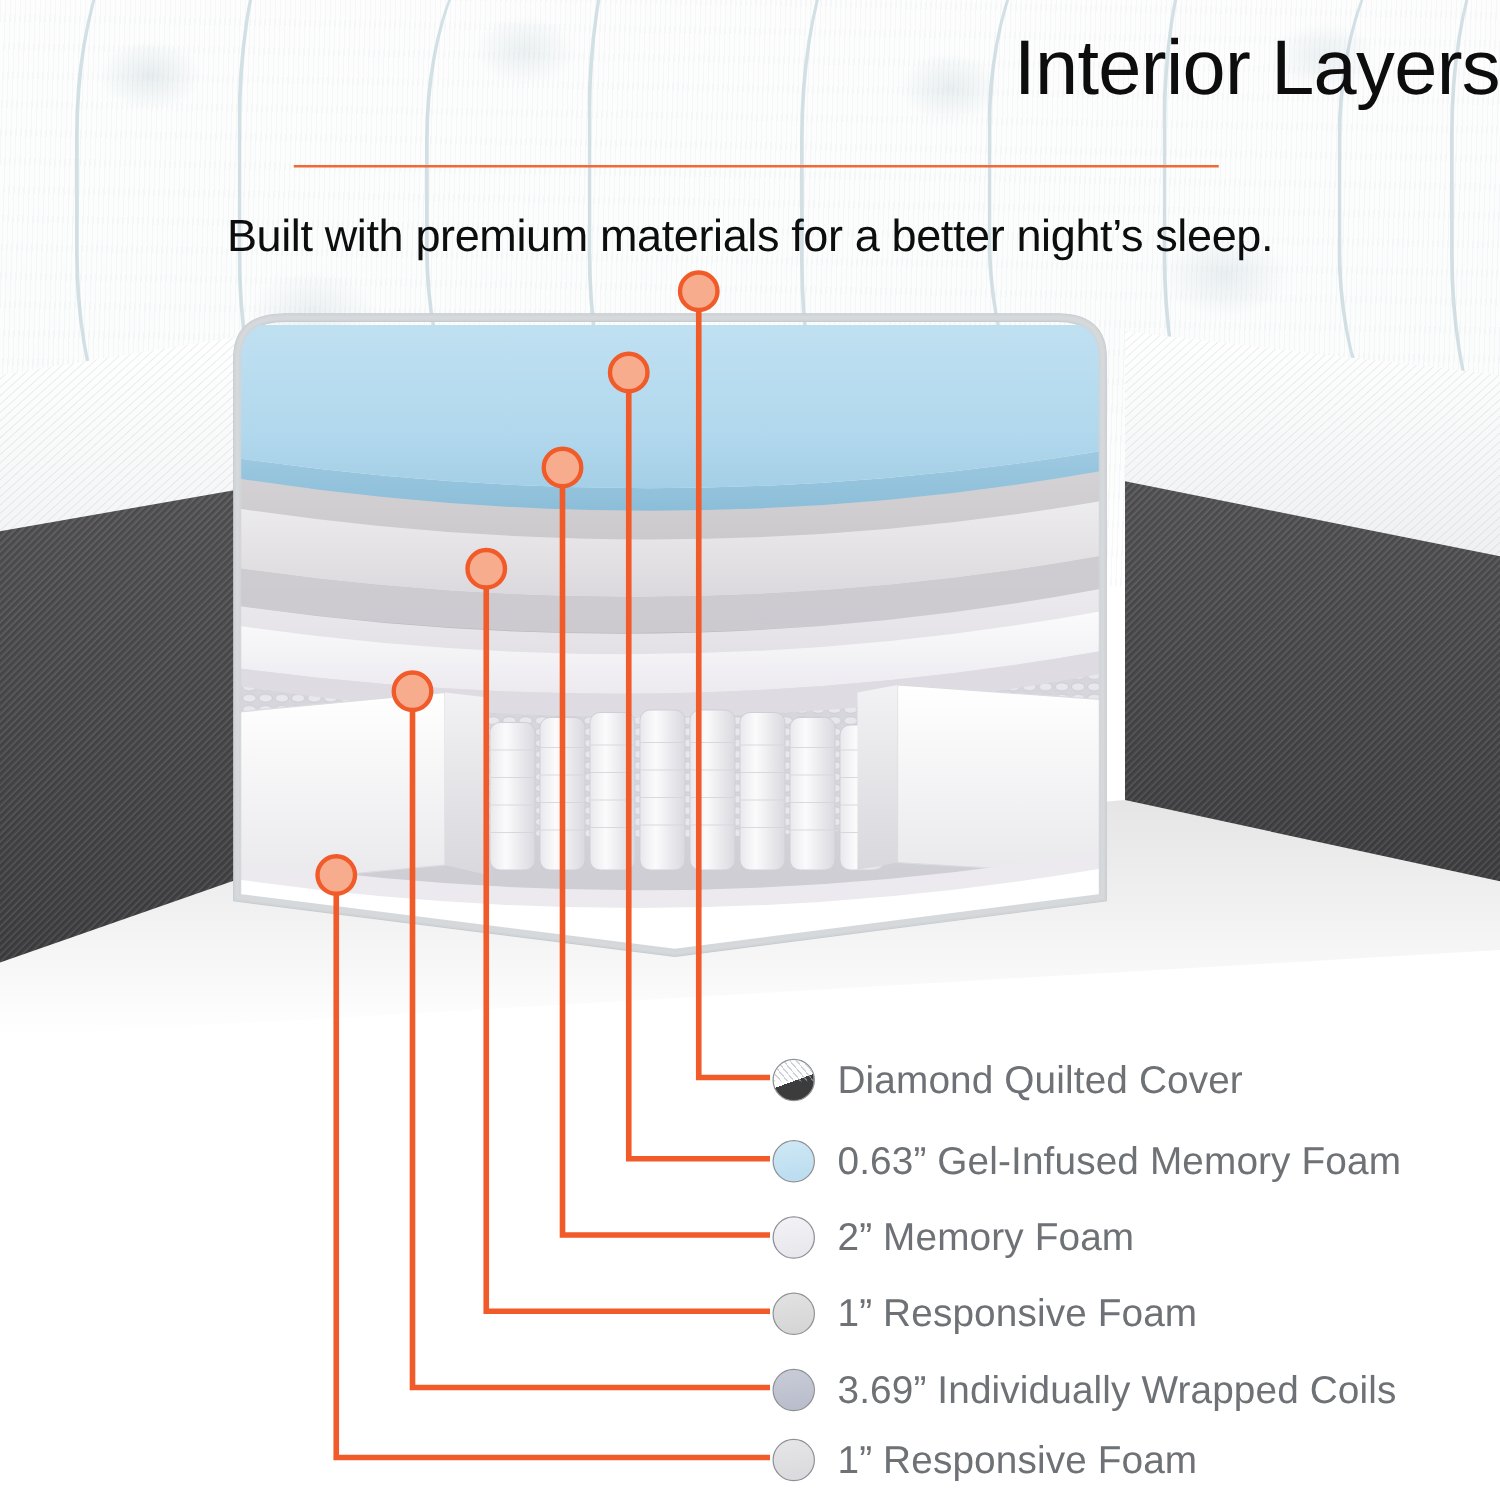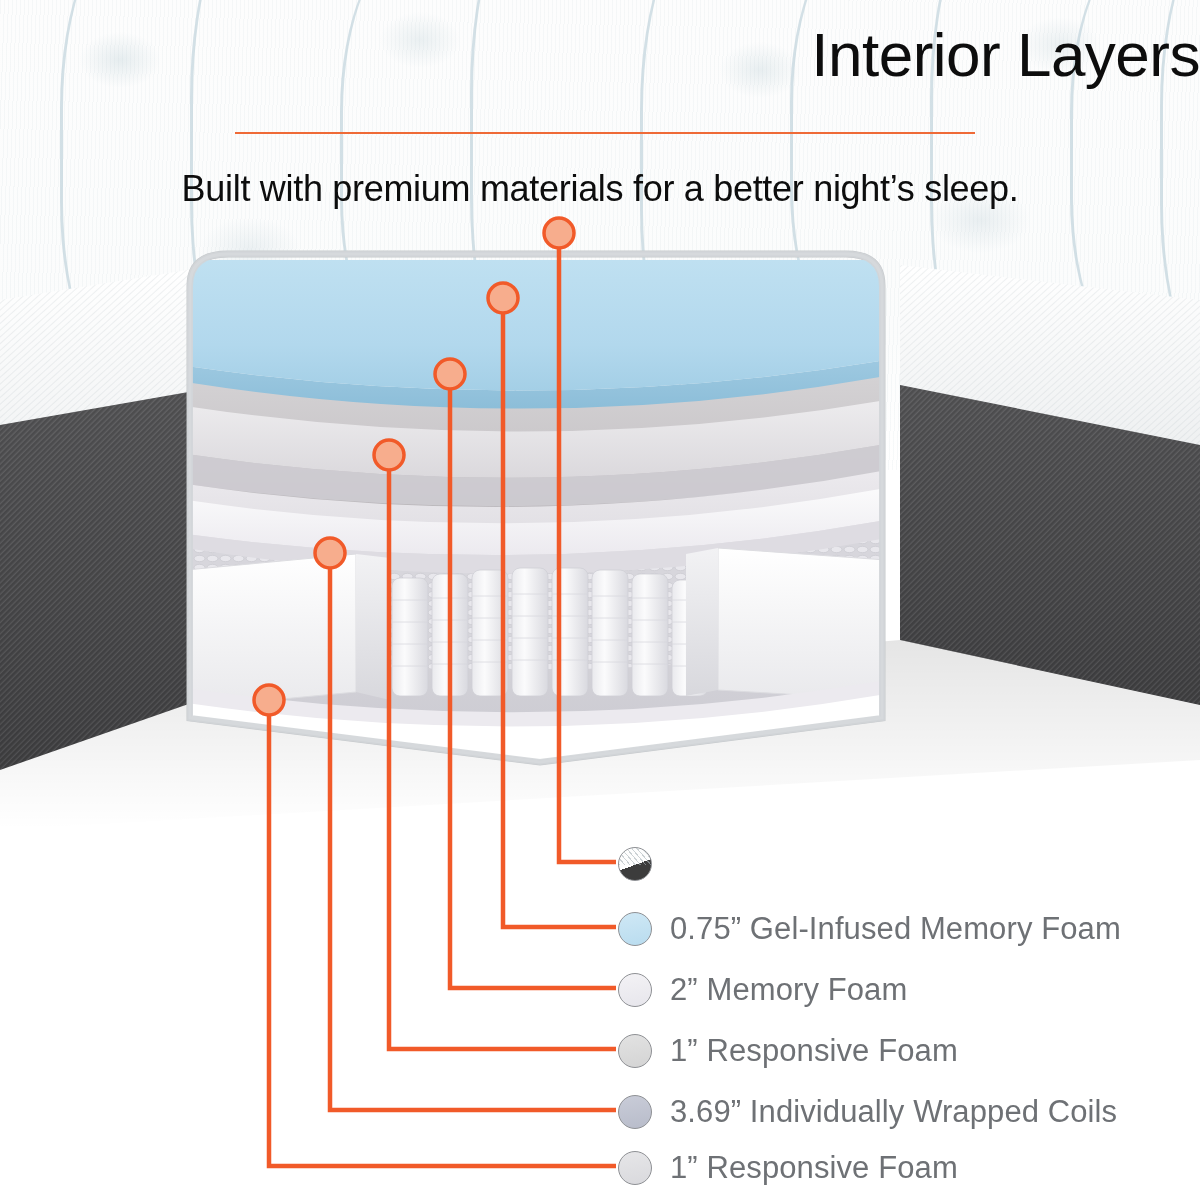--- a/index.html
+++ b/index.html
@@ -279,25 +279,26 @@
       <circle cx="389" cy="455" r="15" fill="#f7ad8d" stroke="#f15a29" stroke-width="3.5"></circle>
       <circle cx="330" cy="553" r="15" fill="#f7ad8d" stroke="#f15a29" stroke-width="3.5"></circle>
       <circle cx="269" cy="700" r="15" fill="#f7ad8d" stroke="#f15a29" stroke-width="3.5"></circle>
     </g>
   </svg>
 
   <div class="legend">
 
     <div class="legend-row" style="left:14px;top:0px;">
       <span class="dot dot-cover"></span>
+      <span class="legend-label">Diamond Quilted Cover</span>
     </div>
 
     <div class="legend-row" style="left:14px;top:65px;">
       <span class="dot dot-gel"></span>
-      <span class="legend-label">0.75” Gel-Infused Memory Foam</span>
+      <span class="legend-label">0.63” Gel-Infused Memory Foam</span>
     </div>
 
     <div class="legend-row" style="left:14px;top:126px;">
       <span class="dot dot-mem"></span>
       <span class="legend-label">2” Memory Foam</span>
     </div>
 
     <div class="legend-row" style="left:14px;top:187px;">
       <span class="dot dot-resp"></span>
       <span class="legend-label">1” Responsive Foam</span>

